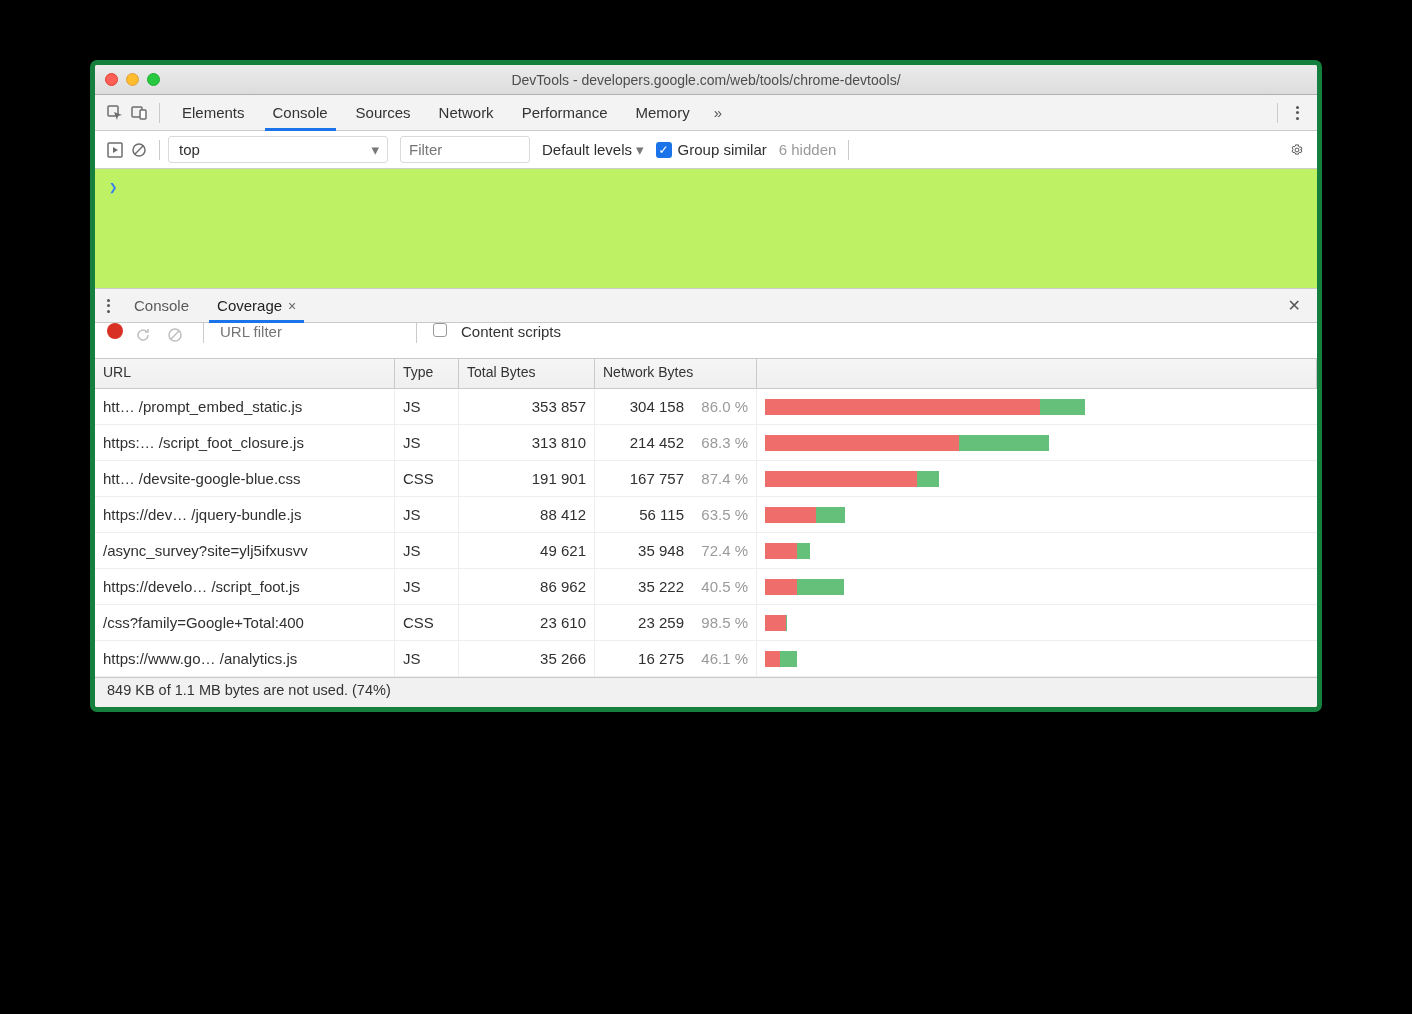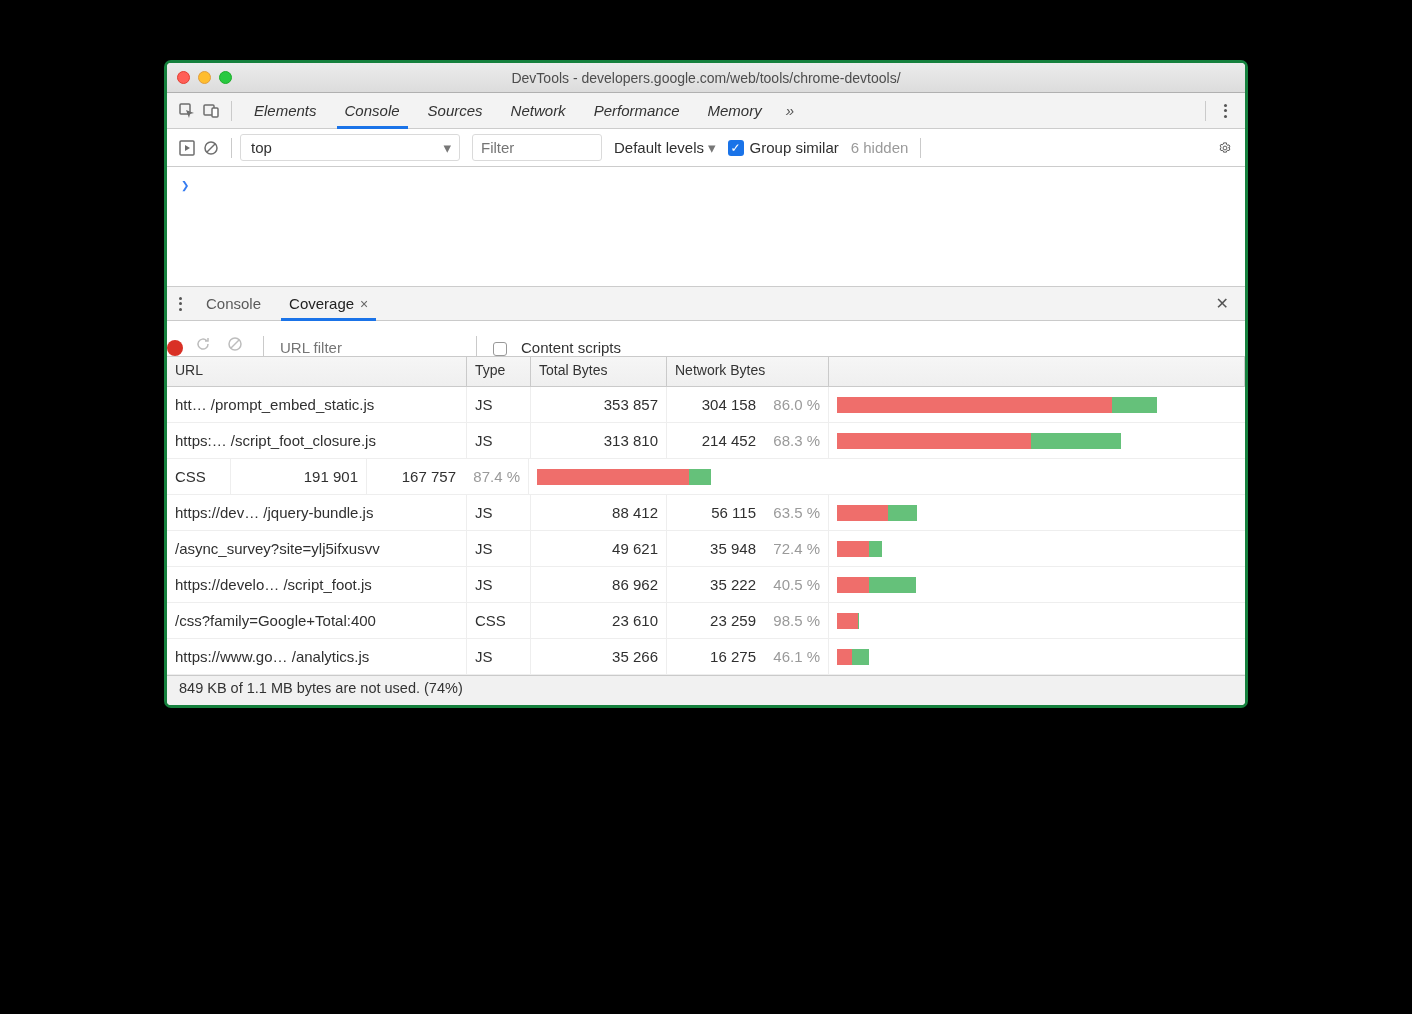--- a/index.html
+++ b/index.html
@@ -1,24 +1,24 @@
 <!DOCTYPE html>
 <html><head>
 <meta charset="utf-8">
 <style>
 * { margin: 0; padding: 0; box-sizing: border-box; }
 body { background: #000; width: 1412px; height: 1014px; font-family: "Helvetica Neue", Arial, sans-serif; font-size: 15px; color: #303030; display: flex; align-items: flex-start; justify-content: center; }
-.window { width: 1084px; margin-top: 60px; background: #ffffff; border-radius: 7px; overflow: hidden; box-shadow: 0 20px 60px rgba(0,0,0,.45); border: 3px solid #15803d; }
+.window { width: 1232px; margin-top: 60px; background: #bef264; border-radius: 7px; overflow: hidden; box-shadow: 0 20px 60px rgba(0,0,0,.45); border: 5px solid #15803d; }
 .titlebar { height: 30px; background: linear-gradient(#ececec,#dcdcdc); display: flex; align-items: center; padding: 0 10px; border-bottom: 1px solid #b0b0b0; position: relative; }
 .traffic { display: flex; gap: 8px; position: absolute; left: 10px; }
 .tdot { width: 13px; height: 13px; border-radius: 50%; }
 .tred { background:#ff5f57; border:1px solid #e33e32;} .tyel{background:#ffbd2e;border:1px solid #e09e3e;} .tgrn{background:#28c940;border:1px solid #1dad2b;}
 .titletext { flex:1; text-align:center; font-size:14px; color:#4d4d4d; }
 
-.tabs-row { height: 36px; background:#f3f3f3; border-bottom:1px solid #ccc; display:flex; align-items:center; padding:0 8px;font-style:italic; }
+.tabs-row { height: 36px; background:#f3f3f3; border-bottom:1px solid #ccc; display:flex; align-items:center; padding:0 8px; }
 .icon-btn { width:24px; height:24px; display:inline-flex; align-items:center; justify-content:center; color:#6e6e6e; cursor:pointer; }
 .icon-btn svg { width:16px; height:16px; stroke:currentColor; fill:none; stroke-width:1.5; }
 .vline { width:1px; height:20px; background:#cacaca; margin:0 8px; }
 .tab { padding:0 14px; height:36px; line-height:36px; color:#333; cursor:pointer; position:relative; }
 .tab.active { color:#333; }
 .tab.active::after { content:""; position:absolute; left:6px; right:6px; bottom:0; height:3px; background:#1a73e8; }
 .spacer { flex:1; }
 .chev { font-size:15px; color:#555; padding:0 10px; cursor:pointer; }
 .kebab { padding:0 10px; cursor:pointer; color:#555;}
 
@@ -34,21 +34,21 @@
 .console-body { height: 120px; border-bottom:1px solid #ccc; padding:10px 14px; font-family:Menlo,Consolas,monospace; color:#367cf1; font-size:14px;}
 .prompt-caret { font-weight:bold; }
 
 .drawer-tabs { height: 34px; display:flex; align-items:center; padding:0 8px; border-bottom:1px solid #cacaca; background:#f3f3f3;}
 .dtab { padding:0 14px; height:34px; line-height:34px; cursor:pointer; color:#5a5a5a; position:relative; display:flex; align-items:center; gap:6px; }
 .dtab.active { color:#222; }
 .dtab.active::after { content:""; position:absolute; left:6px; right:6px; bottom:0; height:3px; background:#1a73e8; }
 .dtab .xclose { color:#666; font-size:14px; }
 .drawer-close { margin-left:auto; padding:0 8px; cursor:pointer; color:#555; font-size:16px;}
 
-.cov-toolbar { height:36px; display:flex; align-items:flex-end; padding:0 0; border-bottom:1px solid #cacaca; background:#fff; gap:8px;}
+.cov-toolbar { height:36px; display:flex; align-items:flex-start; padding:0 12px; border-bottom:1px solid #cacaca; background:#fff; gap:8px;}
 .record-dot { width:16px; height:16px; background:#d93025; border-radius:50%; }
 .gray-ico { color:#bdbdbd !important; }
 .url-filter { border:none; color:#888; font-size:15px; width:180px; outline:none; }
 .cbox { width:14px; height:14px; border:1.5px solid #999; border-radius:3px; display:inline-block; }
 .cbox-label { margin-left:6px; color:#333; }
 
 .cov-header { display:flex; height:30px; background:linear-gradient(#f6f6f6,#efefef); border-bottom:1px solid #cacaca; font-size:14px; color:#333;}
 .cov-header > div { padding:5px 8px; border-right:1px solid #cacaca; }
 .col-url { width:300px; } .col-type { width:64px; } .col-total { width:136px; } .col-unused { width:162px; } .col-bar { flex:1; border-right:none;}
 
@@ -227,20 +227,21 @@
           <span class="pct">68.3 %</span>
         </div>
         <div class="col-bar">
           <div class="bar" style="width: 283.785px;">
             <div class="used" style="width: 68.3%;"></div>
             <div class="unused" style="width: 31.7%;"></div>
           </div>
         </div>
       </div>
       <div class="cov-row">
+        <div class="col-url">htt… /devsite-google-blue.css</div>
         <div class="col-type">CSS</div>
         <div class="col-total">191 901</div>
         <div class="col-unused">
           <span>167 757</span>
           <span class="pct">87.4 %</span>
         </div>
         <div class="col-bar">
           <div class="bar" style="width: 173.54px;">
             <div class="used" style="width: 87.4%;"></div>
             <div class="unused" style="width: 12.6%;"></div>

